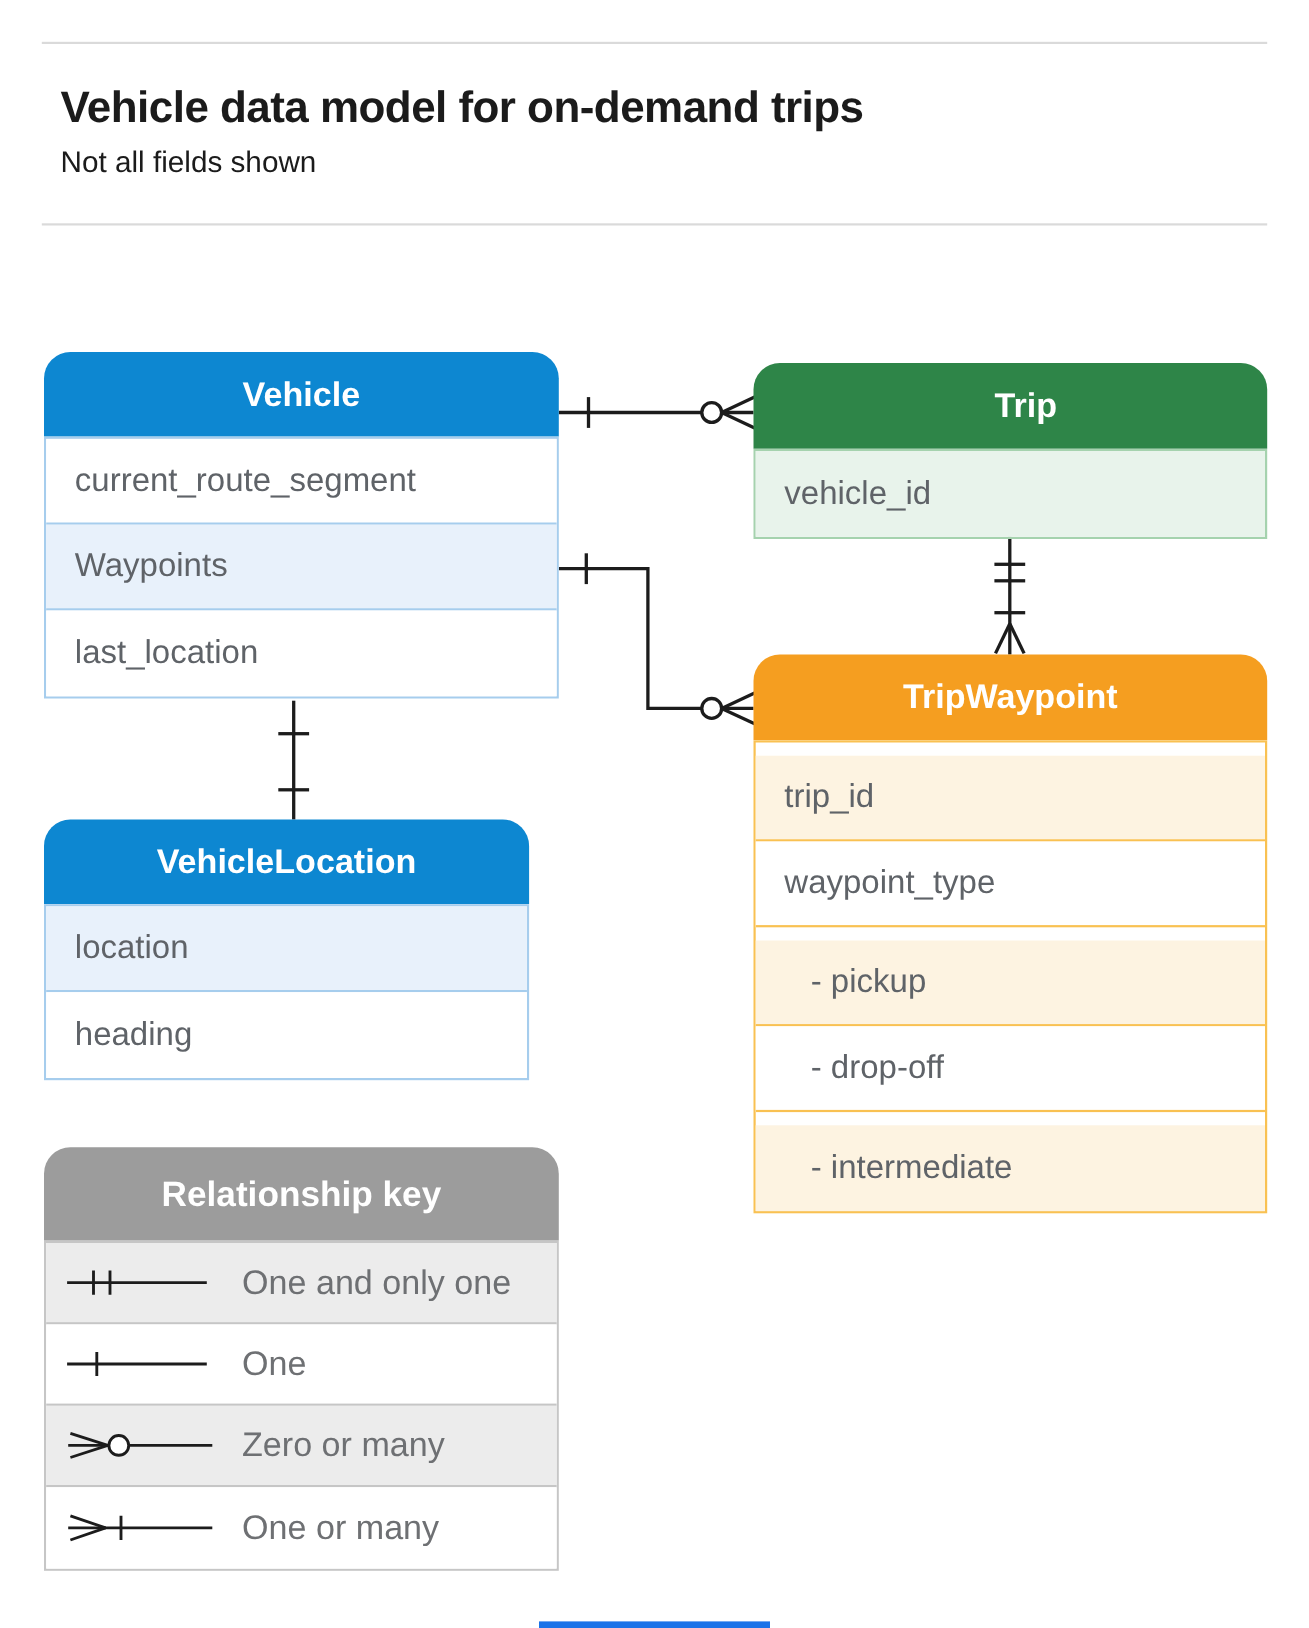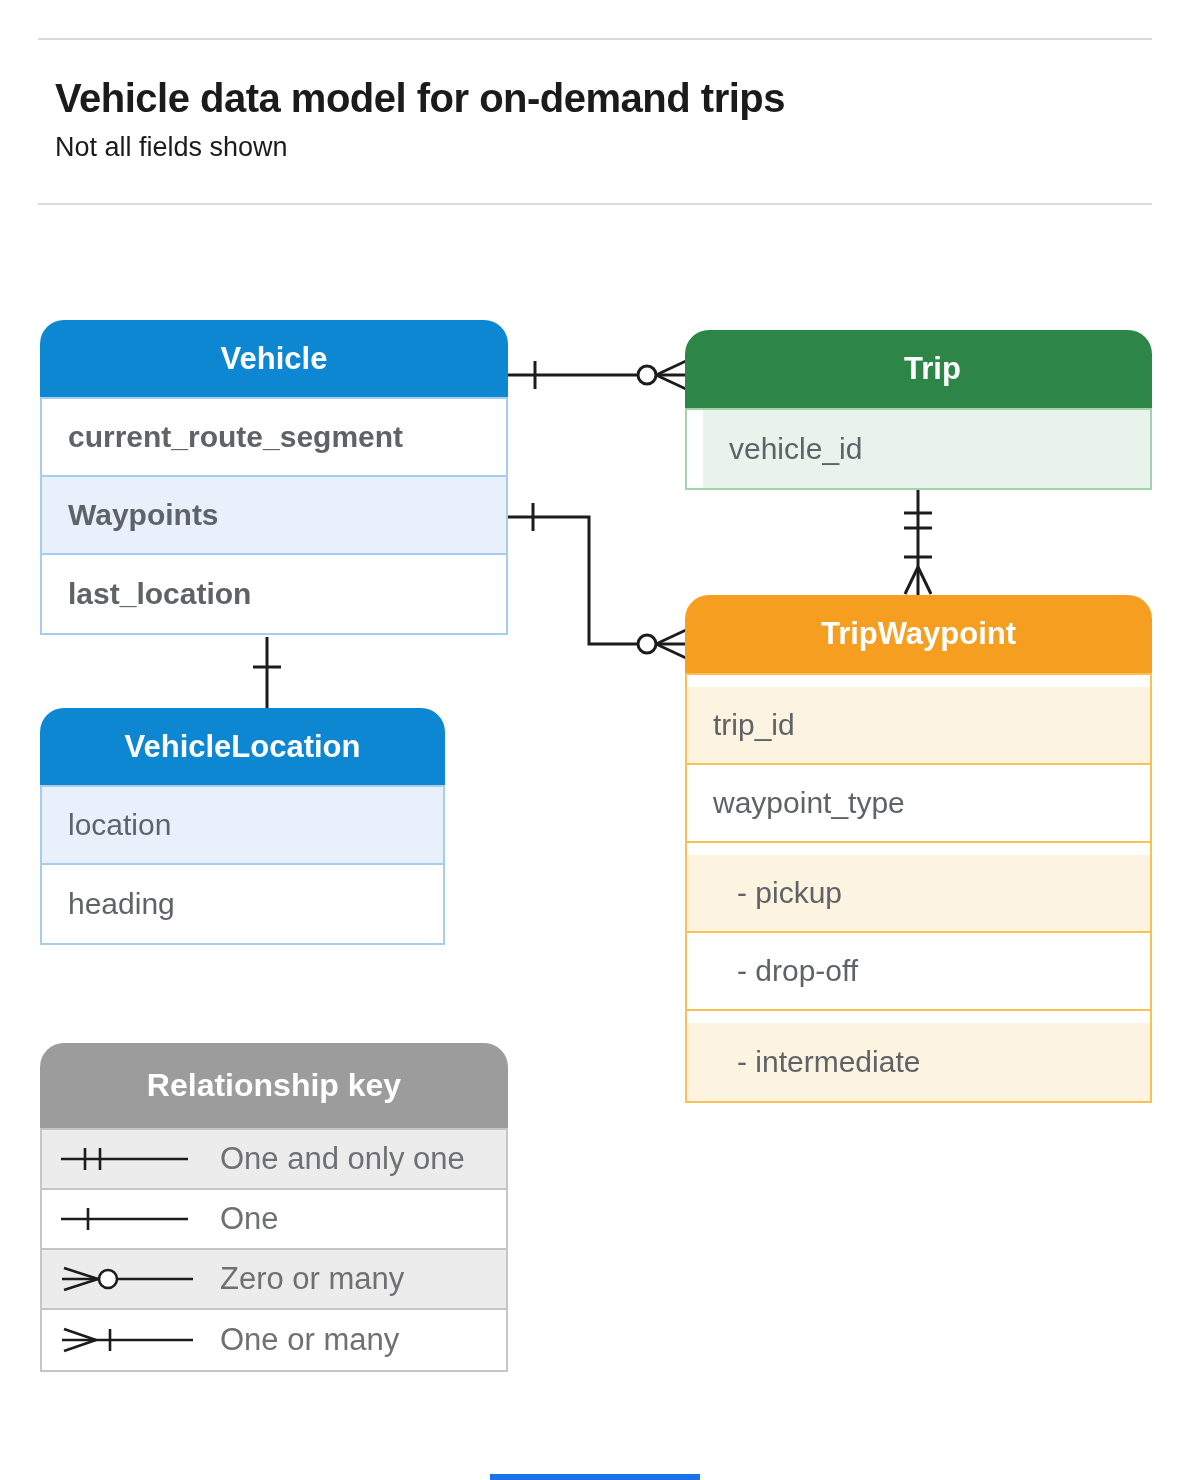--- a/index.html
+++ b/index.html
@@ -37,47 +37,47 @@
   .entity-row{
     display:flex;align-items:center;height:78px;padding-left:26px;
     font-size:30px;color:var(--field-text);background:#fff;
     border-bottom:2px solid transparent;
   }
   .entity-row:last-child{border-bottom:none;}
   .entity-row.indent{padding-left:50px;}
   
   #vehicle-table{left:40px;top:320px;width:468px;}
   #vehicle-table .entity-header{height:77px;background:var(--blue);}
-  #vehicle-table .entity-rows{border-color:var(--blue-border);font-weight:bold;}
+  #vehicle-table .entity-rows{border-color:var(--blue-border);}
   #vehicle-table .entity-row{border-bottom-color:var(--blue-border);}
   #vehicle-table .entity-row.alt{background:var(--blue-light);}
   
   #trip-table{left:685px;top:330px;width:467px;}
   #trip-table .entity-header{height:78px;background:var(--green);padding-left:28px;}
   #trip-table .entity-rows{border-color:var(--green-border);}
   #trip-table .entity-row{border-bottom-color:var(--green-border);}
-  #trip-table .entity-row.alt{background:var(--green-light);margin-left:16px;}
+  #trip-table .entity-row.alt{background:var(--green-light);}
   
   #tripwaypoint-table{left:685px;top:595px;width:467px;}
   #tripwaypoint-table .entity-header{height:78px;background:var(--orange);}
   #tripwaypoint-table .entity-rows{border-color:var(--orange-border);}
   #tripwaypoint-table .entity-row{border-bottom-color:var(--orange-border);}
   #tripwaypoint-table .entity-row.alt{background:var(--orange-light);margin-top:12px;}
   
-  #vehiclelocation-table{left:40px;top:708px;width:405px;}
+  #vehiclelocation-table{left:40px;top:745px;width:441px;}
   #vehiclelocation-table .entity-header{height:77px;background:var(--blue);}
   #vehiclelocation-table .entity-rows{border-color:var(--blue-border);}
   #vehiclelocation-table .entity-row{border-bottom-color:var(--blue-border);}
   #vehiclelocation-table .entity-row.alt{background:var(--blue-light);}
   
   #legend-table{left:40px;top:1043px;width:468px;}
   #legend-table .entity-header{height:85px;background:var(--gray);font-size:32px;}
   #legend-table .entity-rows{border-color:var(--gray-border);}
   #legend-table .legend-row{
-    display:flex;align-items:center;height:60px;
+    display:flex;align-items:center;height:74px;
     border-bottom:2px solid var(--gray-border);background:#fff;
   }
   #legend-table .legend-row:last-child{border-bottom:none;}
   #legend-table .legend-row.alt{background:var(--gray-light);}
   .legend-symbol{margin-left:16px;flex:0 0 auto;}
   .legend-symbol line,.legend-symbol circle{stroke:var(--line);stroke-width:2.6;}
   .legend-symbol circle{fill:#fff;}
   .legend-label{margin-left:22px;font-size:31px;color:var(--legend-text);}
   
   #connectors{position:absolute;left:0;top:0;pointer-events:none;}

